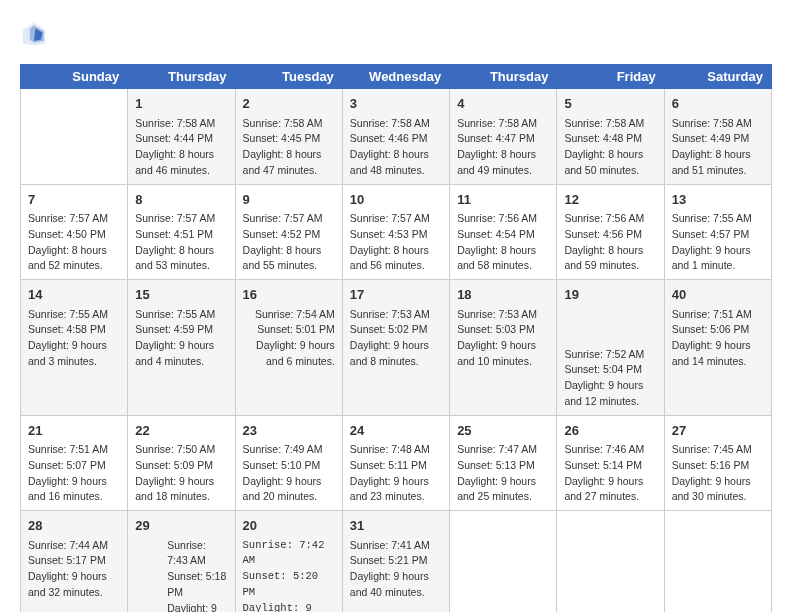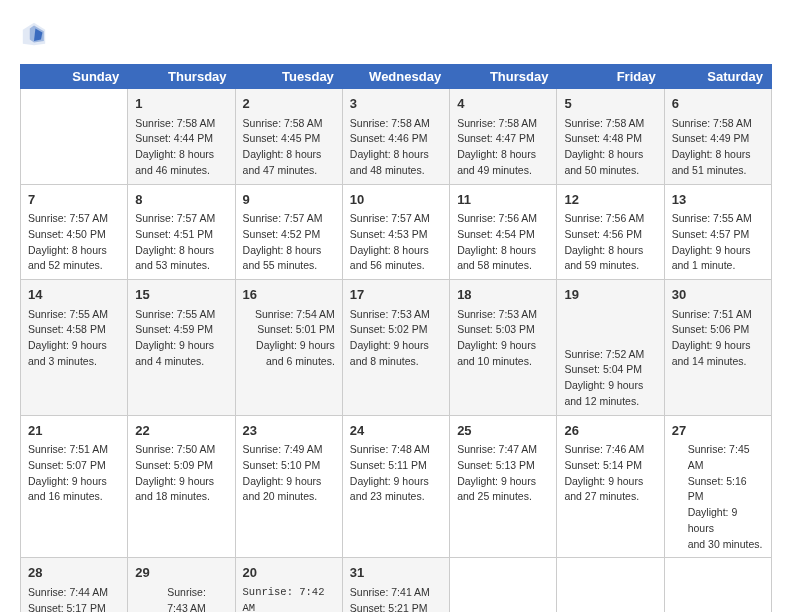--- a/index.html
+++ b/index.html
@@ -258,21 +258,21 @@
 and 10 minutes.</div>
         </td>
         <td>
           <span class="day-num">19</span>
           <div class="cell-content" style="white-space: pre-line; margin-top: 42px;">Sunrise: 7:52 AM
 Sunset: 5:04 PM
 Daylight: 9 hours
 and 12 minutes.</div>
         </td>
         <td>
-          <span class="day-num">30</span>
+          <span class="day-num">40</span>
           <div class="cell-content" style="white-space: pre-line;">Sunrise: 7:51 AM
 Sunset: 5:06 PM
 Daylight: 9 hours
 and 14 minutes.</div>
         </td>
       </tr>
       <tr>
         <td>
           <span class="day-num">21</span>
           <div class="cell-content" style="white-space: pre-line;">Sunrise: 7:51 AM
@@ -310,21 +310,21 @@
         </td>
         <td>
           <span class="day-num">26</span>
           <div class="cell-content" style="white-space: pre-line;">Sunrise: 7:46 AM
 Sunset: 5:14 PM
 Daylight: 9 hours
 and 27 minutes.</div>
         </td>
         <td>
           <span class="day-num">27</span>
-          <div class="cell-content" style="white-space: pre-line; margin-left: 16px;">Sunrise: 7:45 AM
+          <div class="cell-content" style="white-space: pre-line;">Sunrise: 7:45 AM
 Sunset: 5:16 PM
 Daylight: 9 hours
 and 30 minutes.</div>
         </td>
       </tr>
       <tr>
         <td>
           <span class="day-num">28</span>
           <div class="cell-content" style="white-space: pre-line;">Sunrise: 7:44 AM
 Sunset: 5:17 PM

